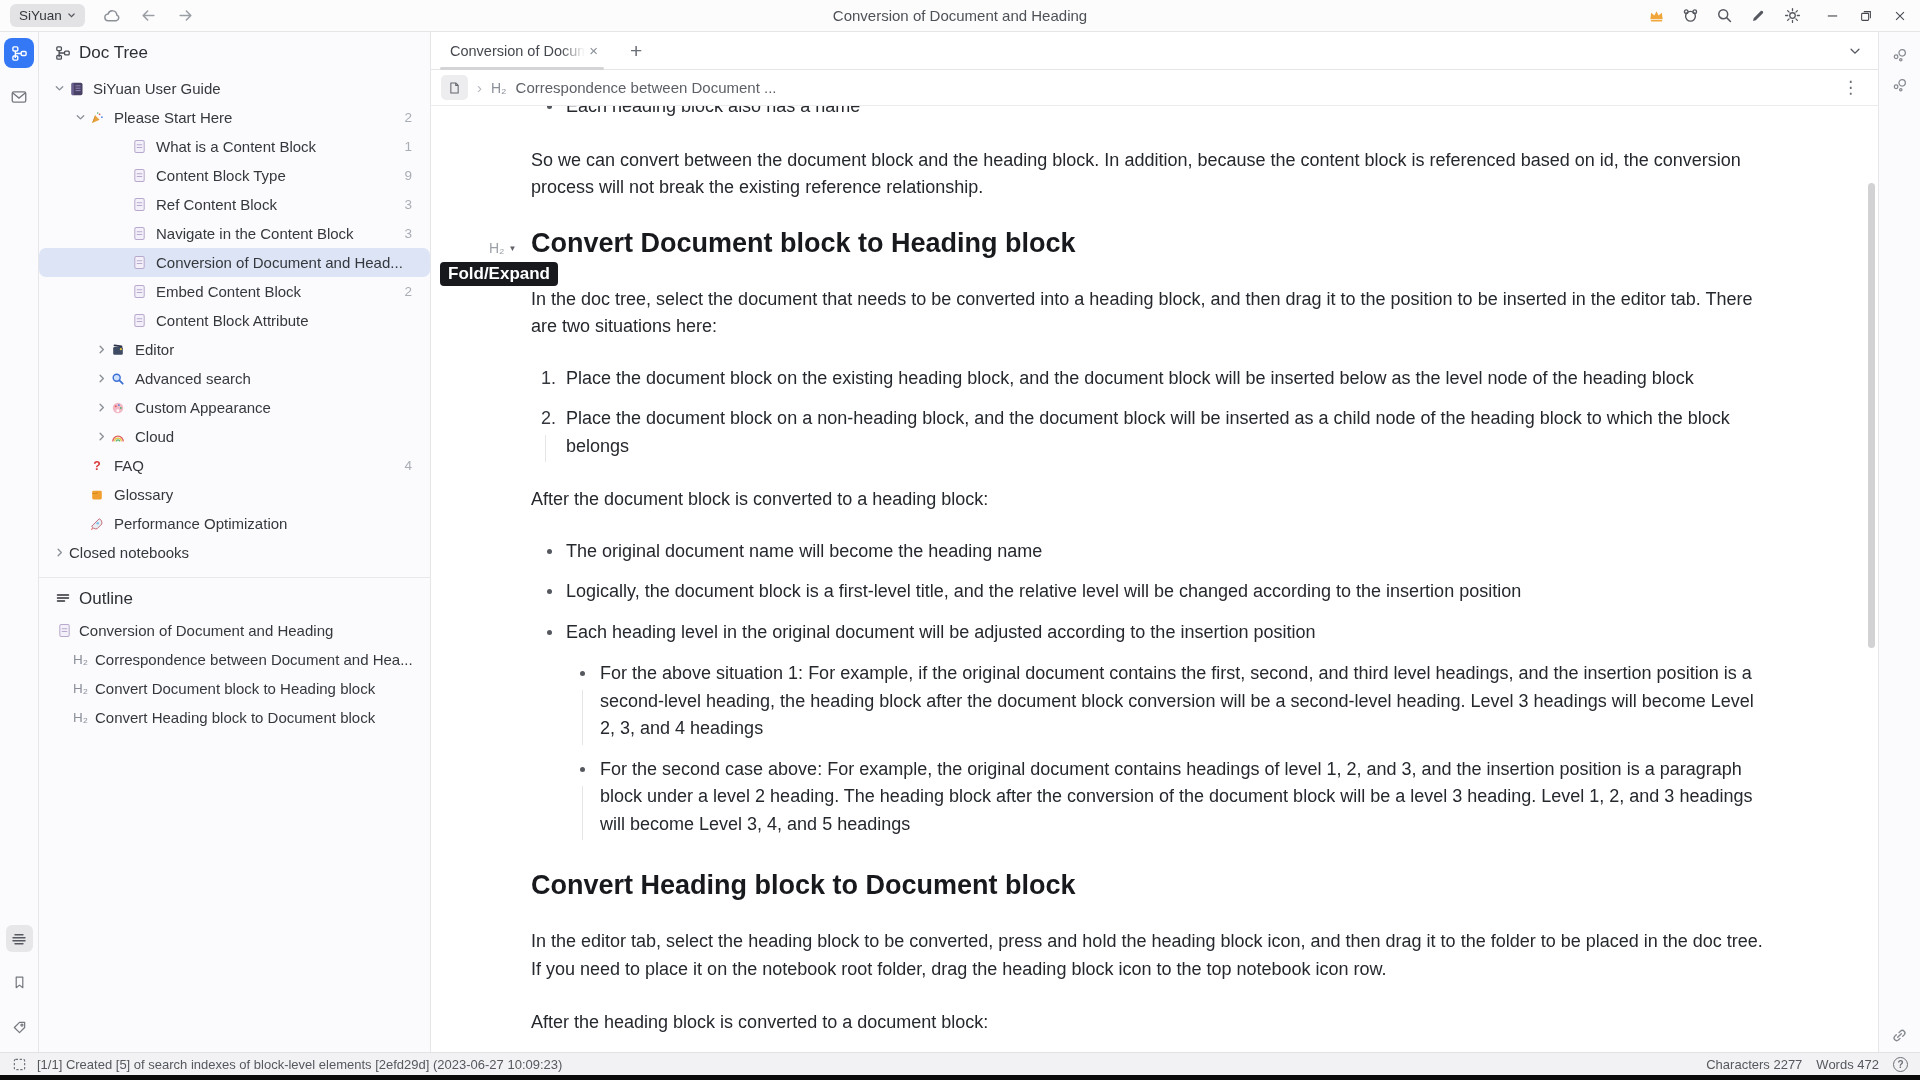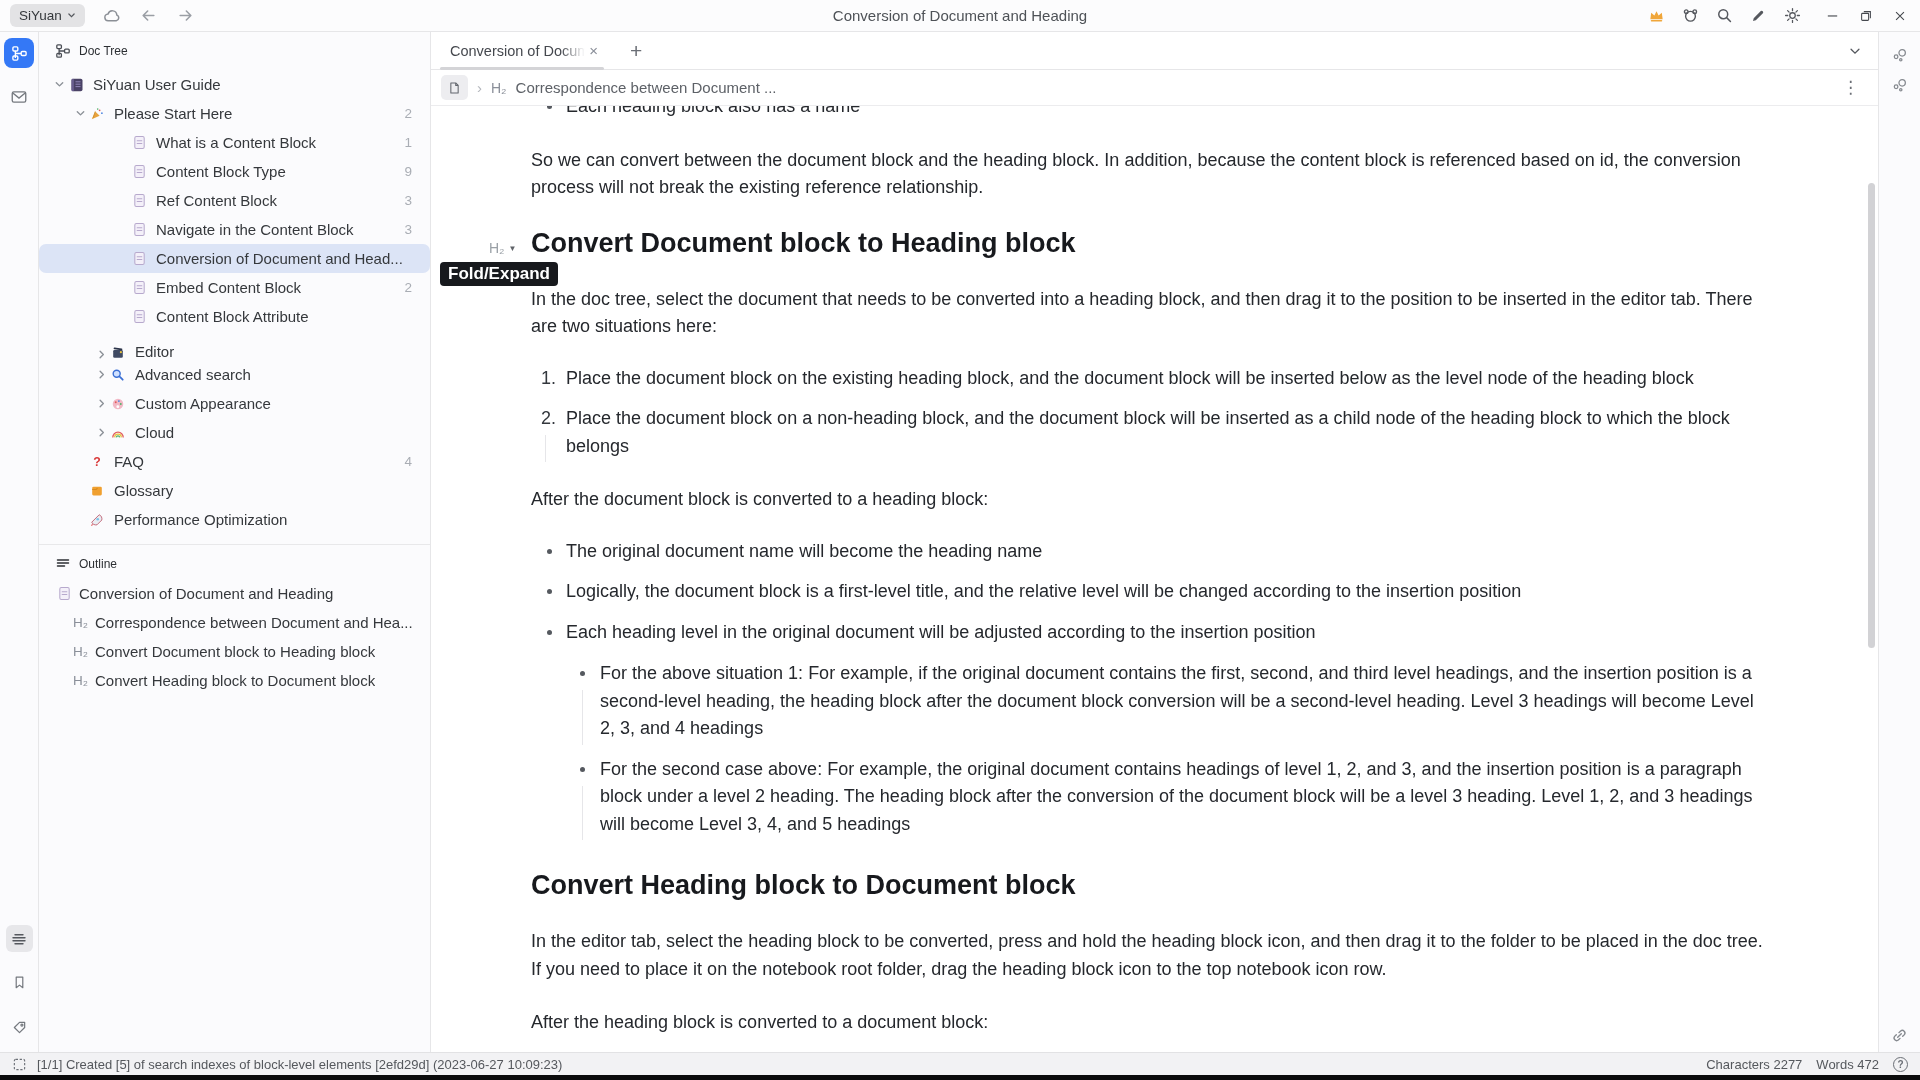--- a/index.html
+++ b/index.html
@@ -27,21 +27,21 @@
   .dock-bottom { margin-top:auto; display:flex; flex-direction:column; align-items:center; gap:15px; }
   .dock-btn { width:30px; height:30px; border-radius:8px; display:flex; align-items:center; justify-content:center; }
   .dock-btn.blue { background:#3478f6; }
   .dock-btn.graybg { background:#e7e7ea; width:27px; height:27px; border-radius:6px; }
   .dock-gap { height:14px; }
 
   
   .sidebar { width:392px; flex:none; background:#fbfbfd; border-right:1px solid #e6e6e8;
     display:flex; flex-direction:column; overflow:hidden; }
   .panel-header { display:flex; align-items:center; gap:8px; padding:11px 0 7px 16px;
-    font-size:12px; color:#2c2f33; flex:none; }
+    font-size:17px; color:#2c2f33; flex:none; }
   .tree { margin-top:4px; }
   .tree-row { height:29px; display:flex; align-items:center; font-size:15px; color:#35383c;
     padding-right:10px; white-space:nowrap; cursor:default; }
   .tree-row.selected { background:#dce4f6;border-radius:7px; }
   .chev { width:20px; flex:none; display:flex; align-items:center; justify-content:center; }
   .ticon { width:24px; flex:none; display:flex; align-items:center; }
   .tlabel { overflow:hidden; text-overflow:ellipsis; }
   .tcount { margin-left:auto; color:#a9adb4; font-size:13.5px; padding-right:8px; }
   .side-divider { border-top:1px solid #e8e8ea; margin-top:10px; flex:none; }
   .outline-row { height:29px; display:flex; align-items:center; font-size:15px; color:#35383c; white-space:nowrap; }
@@ -335,21 +335,21 @@
           <div class="tree-row" style="padding-left: 73px;">
             <span class="chev"></span>
             <span class="ticon">
               <svg width="15" height="15" viewBox="0 0 16 16">
                 <rect x="3" y="1.5" width="10" height="13" rx="1.6" fill="#f4f0f9" stroke="#b7a9cd" stroke-width="1.1"></rect>
                 <path d="M5.5 6.2h5M5.5 9h5" stroke="#b7a9cd" stroke-width="1.1" stroke-linecap="round"></path>
               </svg>
             </span>
             <span class="tlabel">Content Block Attribute</span>
           </div>
-          <div class="tree-row" style="padding-left: 52px; align-items: flex-end;">
+          <div class="tree-row" style="padding-left: 52px;">
             <span class="chev">
               <svg width="11" height="11" viewBox="0 0 12 12" fill="none" stroke="#8b9097" stroke-width="1.5" stroke-linecap="round" stroke-linejoin="round">
                 <path d="M4.5 2.5 8 6 4.5 9.5"></path>
               </svg>
             </span>
             <span class="ticon">
               <svg width="14" height="14" viewBox="0 0 16 16">
                 <rect x="2.5" y="4.5" width="11" height="9" rx="1.5" fill="#3f4a63"></rect>
                 <path d="M4 2.6l8 1.2" stroke="#2b3349" stroke-width="2" stroke-linecap="round"></path>
                 <circle cx="11.3" cy="7" r="1.2" fill="#e8c23d"></circle>
@@ -426,20 +426,28 @@
           <div class="tree-row" style="padding-left: 31px;">
             <span class="chev"></span>
             <span class="ticon">
               <svg width="14" height="14" viewBox="0 0 16 16">
                 <path d="M10.5 2c2.5 1 3.5 3.5 3 6L8 13.5C5.5 14 3 13 2 10.5z" fill="#e9edf2" stroke="#b84a5e" stroke-width="0.9"></path>
                 <circle cx="8.8" cy="7.2" r="1.5" fill="#7ec3e8"></circle>
                 <path d="M3 13 1.6 14.4" stroke="#e05c5c" stroke-width="1.5"></path>
               </svg>
             </span>
             <span class="tlabel">Performance Optimization</span>
+          </div>
+          <div class="tree-row" style="padding-left: 10px;">
+            <span class="chev">
+              <svg width="11" height="11" viewBox="0 0 12 12" fill="none" stroke="#8b9097" stroke-width="1.5" stroke-linecap="round" stroke-linejoin="round">
+                <path d="M4.5 2.5 8 6 4.5 9.5"></path>
+              </svg>
+            </span>
+            <span class="tlabel">Closed notebooks</span>
           </div>
         </div>
       <div class="side-divider"></div>
       <div class="panel-header">
         <svg width="16" height="16" viewBox="0 0 16 16" stroke="#2c2f33" stroke-width="1.5" stroke-linecap="round">
             <path d="M2.5 4h11M2.5 7h11M2.5 10h7"></path>
           </svg>
         <span>Outline</span>
       </div>
       <div id="outline">

